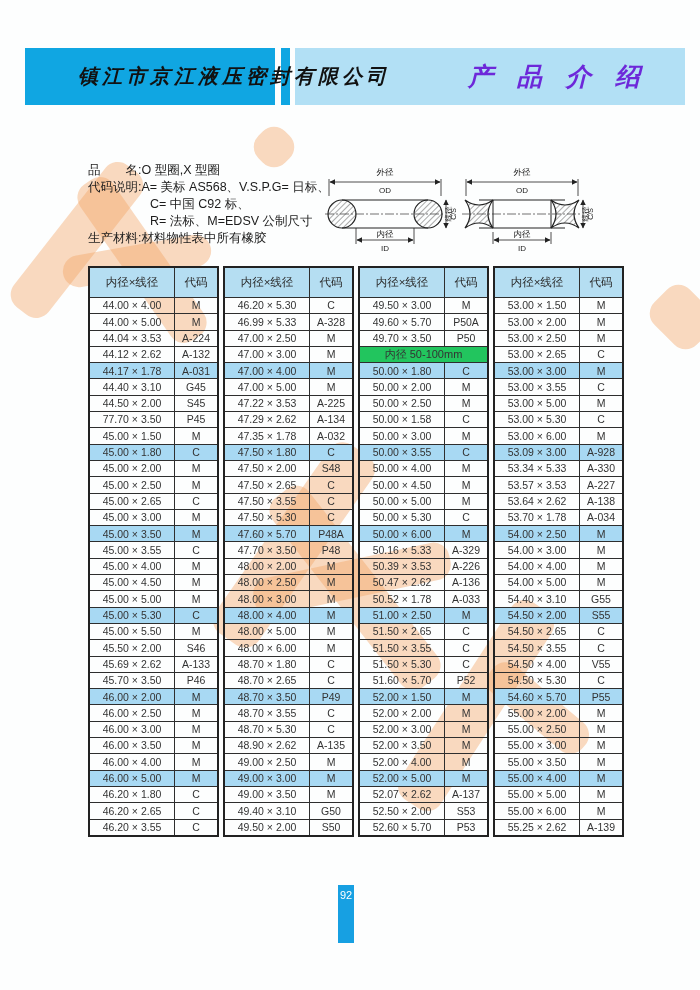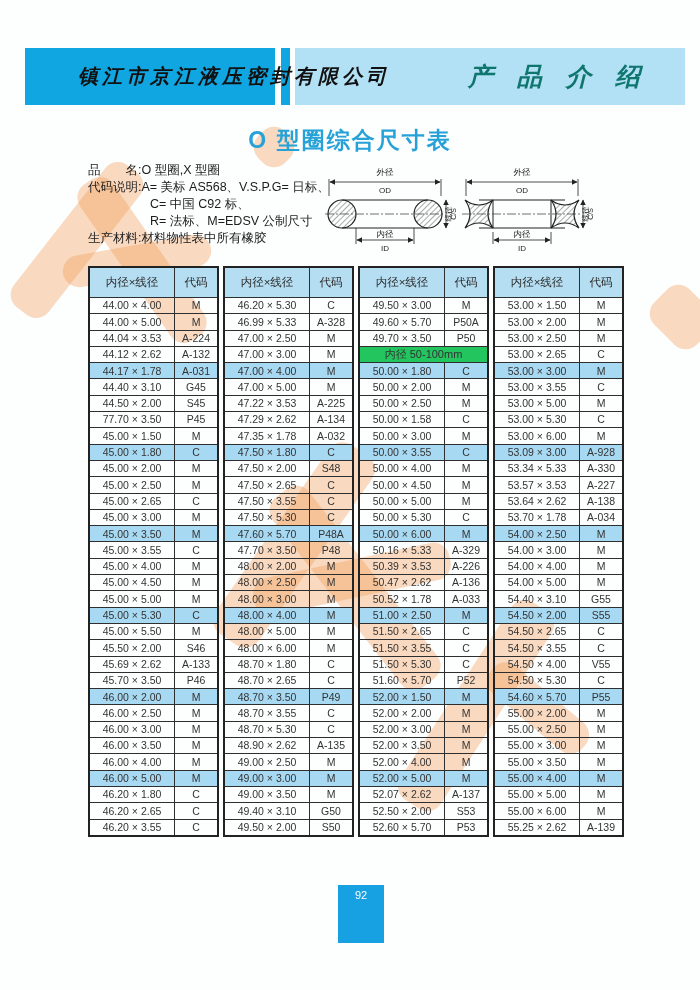--- a/index.html
+++ b/index.html
@@ -10,42 +10,42 @@
   
   .band{position:absolute;top:48px;height:57px;z-index:1;}
   .band-dark{left:25px;width:250px;background:#10a6e2;}
   .band-stripe{left:281px;width:9px;background:#10a6e2;}
   .band-light{left:295px;width:390px;background:#b2e0f5;}
   .company{position:absolute;left:78px;top:48px;height:57px;line-height:57px;z-index:2;
            font-family:Liberation Sans, sans-serif;font-style:italic;font-weight:bold;
            font-size:20px;letter-spacing:4px;color:#111;white-space:nowrap;}
   .section-cn{position:absolute;left:468px;top:48px;height:57px;line-height:57px;z-index:2;
            font-family:"DejaVu Serif",serif;font-style:italic;font-weight:bold;
-           font-size:25px;letter-spacing:24px;color:#0f766e;white-space:nowrap;}
+           font-size:25px;letter-spacing:24px;color:#6d28d9;white-space:nowrap;}
   
   .page-title{position:absolute;left:0;top:125px;width:700px;text-align:center;z-index:2;
            font-size:23px;font-weight:bold;color:#27a2d8;letter-spacing:2px;}
   
   .info{position:absolute;left:88px;top:162px;z-index:2;font-size:12.5px;color:#1c1c1c;line-height:17px;}
   .info .indent{padding-left:62px;}
   
   .diag{position:absolute;top:166px;z-index:2;}
   .diag text{font-family:"Liberation Sans",sans-serif;fill:#222;}
   
   .tables{position:absolute;left:88px;top:266px;display:flex;gap:4px;z-index:1;}
   table.grp{border-collapse:collapse;table-layout:fixed;width:130px;border:2px solid #222;}
   table.grp td{border:1px solid #2e2e2e;text-align:center;vertical-align:middle;
                padding:0;font-size:10.5px;color:#333;height:15.3px;line-height:1;background:transparent;}
   table.grp tr.hdr td{height:29px;background:#b5def2;font-size:11.5px;color:#2a2a2a;}
   table.grp td.c-size{width:84px;}
   table.grp td.c-code{width:42px;}
   table.grp tr.hl td{background:#a8d9f3;}
   table.grp tr.span-row td{background:#22c55e;font-size:11px;}
   
-  .pagenum{position:absolute;left:338px;top:885px;width:46px;height:58px;background:#17a0e2;z-index:2;
+  .pagenum{position:absolute;left:338px;top:885px;width:16px;height:58px;background:#17a0e2;z-index:2;
            color:#fff;font-size:11px;text-align:center;padding-top:4px;box-sizing:border-box;}
 </style>
 </head>
 <body>
 
 <div class="page">
 
   <div class="wm" style="left:55px;top:150px;width:44px;height:180px;transform:rotate(38deg);"></div>
   <div class="wm" style="left:122px;top:165px;width:40px;height:190px;transform:rotate(-35deg);"></div>
   <div class="wm" style="left:62px;top:245px;width:150px;height:32px;transform:rotate(-10deg);"></div>
@@ -56,21 +56,20 @@
   <div class="wm" style="left:452px;top:588px;width:48px;height:235px;transform:rotate(33deg);"></div>
   <div class="wm" style="left:478px;top:690px;width:120px;height:36px;transform:rotate(40deg);"></div>
   <div class="wm" style="left:652px;top:292px;width:60px;height:50px;transform:rotate(45deg);"></div>
 
   <div class="band band-dark"></div>
   <div class="band band-stripe"></div>
   <div class="band band-light"></div>
   <div class="company">镇江市京江液压密封有限公司</div>
   <div class="section-cn">产品介绍</div>
 
-  <div class="page-title">O 型圈综合尺寸表</div>
 
   <div class="info">
     <div>品　　名:O 型圈,X 型圈</div>
     <div>代码说明:A= 美标 AS568、V.S.P.G= 日标、</div>
     <div class="indent">C= 中国 C92 标、</div>
     <div class="indent">R= 法标、M=EDSV 公制尺寸</div>
     <div>生产材料:材料物性表中所有橡胶</div>
   </div>
 
   <svg class="diag" style="left:325px;" width="132" height="88" viewBox="0 0 132 88">

